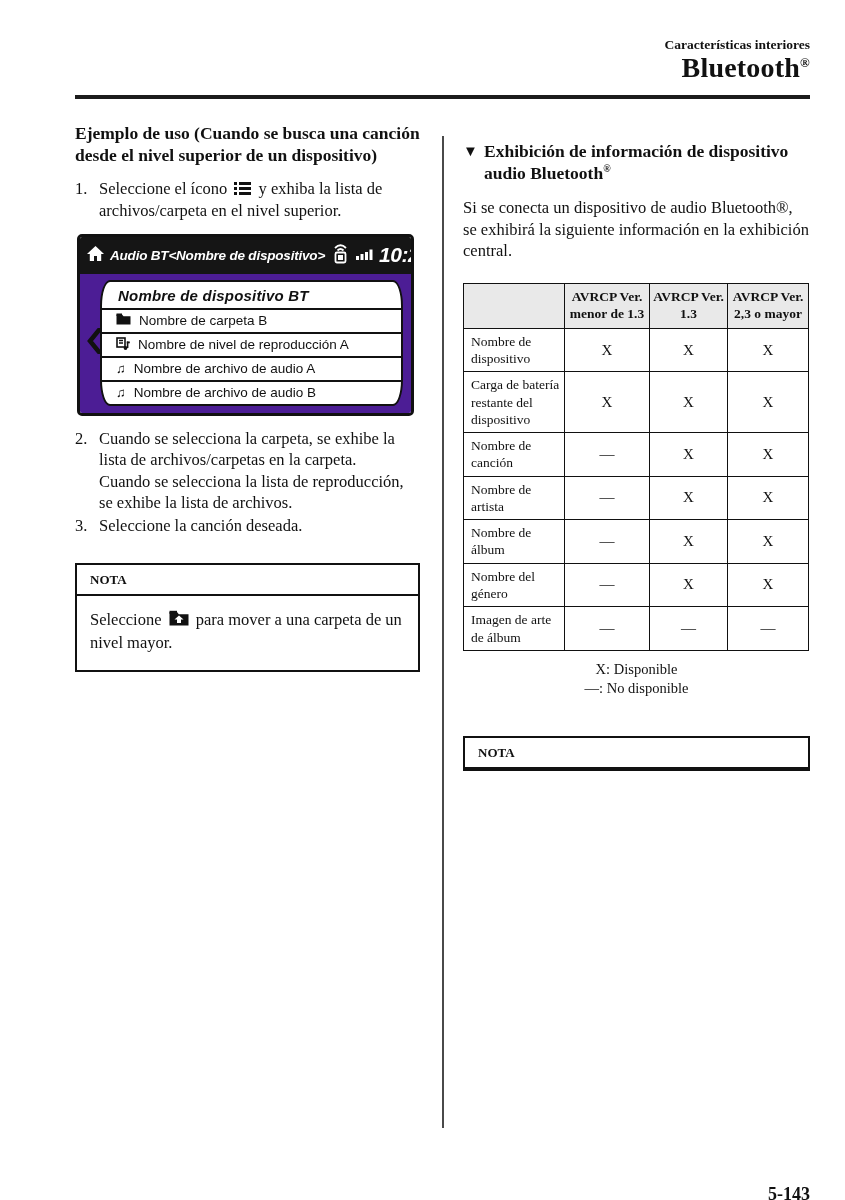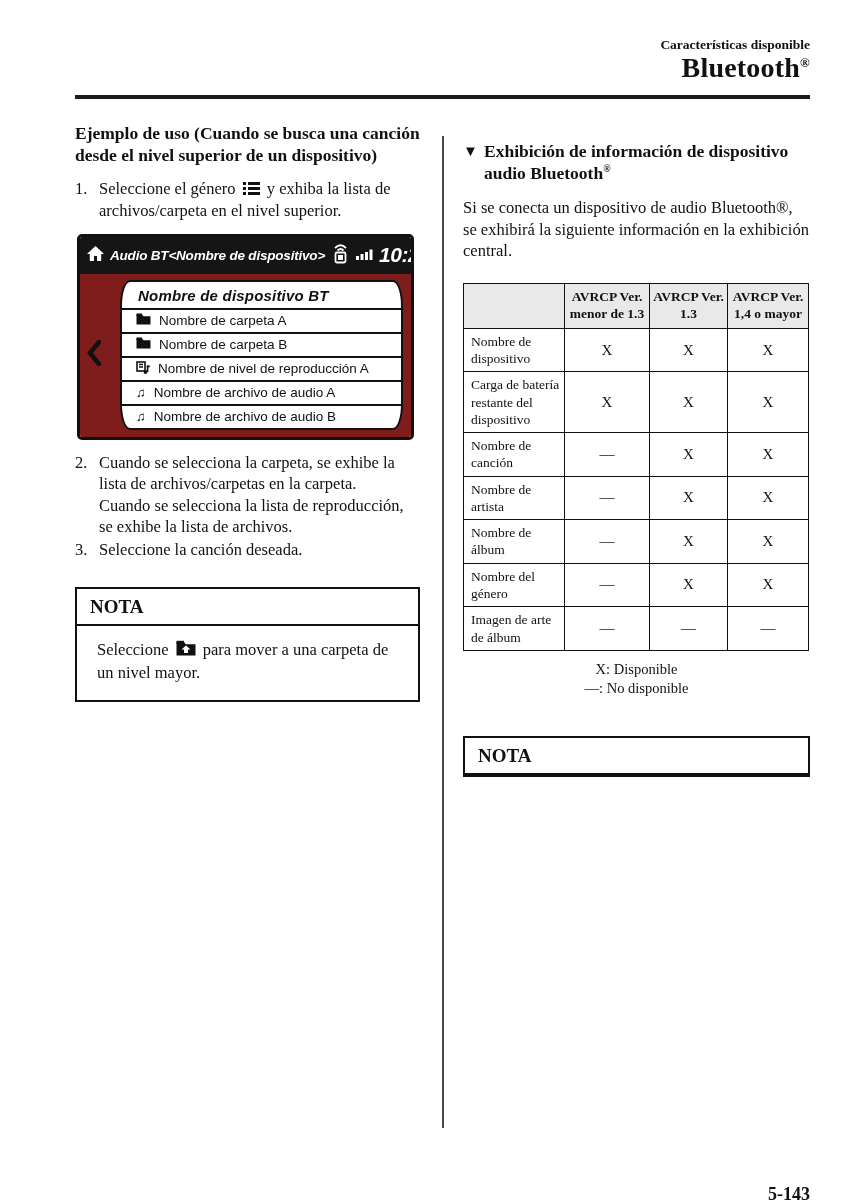--- a/index.html
+++ b/index.html
@@ -33,31 +33,31 @@
   .screen {
     margin:12px 0 12px 2px; width:337px; border:3px solid #111; border-radius:5px;
     overflow:hidden; font-family:"Liberation Sans", sans-serif; background:#fff;
   }
   .screen-hdr {
     background:#151515; color:#fff; height:37px;
     display:flex; align-items:center; gap:6px; padding:0 7px;
   }
   .screen-hdr .scr-title { flex:1; font-style:italic; font-weight:bold; font-size:13.5px; white-space:nowrap; letter-spacing:-.2px; }
   .screen-hdr .scr-time { font-style:italic; font-weight:bold; font-size:21px; letter-spacing:-.5px; }
-  .screen-body { position:relative; padding:6px 8px 7px 40px; background:#7f1d1d; }
+  .screen-body { position:relative; padding:6px 8px 7px 20px; background:#4c1d95; }
   .back-chevron { position:absolute; left:7px; top:50%; transform:translateY(-50%); }
   .panel { border:2.5px solid #111; border-radius:10px / 26px; overflow:hidden; background:#fff; }
   .panel-title { font-weight:bold; font-style:italic; font-size:15px; padding:5px 8px 4px 16px; letter-spacing:.2px; }
   .prow { display:flex; align-items:center; gap:8px; border-top:2px solid #111; padding:3px 8px 3px 14px; font-size:13.5px; min-height:24px; }
   .prow .glyph { font-size:13px; line-height:1; }
 
   
   .note { border:2px solid #111; margin-top:26px; background:#fff; }
-  .note-title { font-weight:bold; font-size:19px; padding:7px 13px 6px; border-bottom:2px solid #111; }
-  .note-body { padding:13px 13px 17px; font-size:16.5px; line-height:1.32;margin-left:7px; }
+  .note-title { font-weight:bold; font-size:13px; padding:7px 13px 6px; border-bottom:2px solid #111; }
+  .note-body { padding:13px 13px 17px; font-size:16.5px; line-height:1.32; }
 
   
   .sec-head { display:flex; font-size:17.5px; font-weight:bold; line-height:1.25; }
   .sec-head .marker { width:21px; flex:none; font-size:15px; padding-top:1px; }
   .sec-head sup { font-size:10px; vertical-align:super; }
   .intro { margin-top:12px; font-size:16.5px; line-height:1.32; }
 
   table.avrcp { border-collapse:collapse; margin-top:21px; width:345px; table-layout:fixed; }
   table.avrcp col.c0 { width:101px; }
   table.avrcp col.c1 { width:85px; }
@@ -74,34 +74,34 @@
   .legend { margin-top:9px; font-size:14.5px; line-height:1.35;text-align:center; }
 
   
   .page-num { position:absolute; top:1184px; right:35px; font-size:18px; font-weight:bold; }
 </style>
 </head>
 <body>
 
 <div class="page">
 
-  <div class="hdr-section">Características disponible</div>
+  <div class="hdr-section">Características interiores</div>
   <div class="hdr-title"><span>Bluetooth</span><sup>®</sup></div>
   <div class="hdr-rule"></div>
 
   <div class="col-divider"></div>
 
   <div class="col-left">
 
     <h3 class="subhead">Ejemplo de uso (Cuando se busca una canción desde el nivel superior de un dispositivo)</h3>
 
     <div class="step">
       <span class="num">1.</span>
       <span class="body">
-        <span>Seleccione el género</span>
+        <span>Seleccione el ícono</span>
         <span class="inline-icon"><svg width="17" height="13" viewBox="0 0 17 13">
               <rect x="0" y="0" width="3" height="3" fill="#111"></rect>
               <rect x="5" y="0" width="12" height="3" fill="#111"></rect>
               <rect x="0" y="5" width="3" height="3" fill="#111"></rect>
               <rect x="5" y="5" width="12" height="3" fill="#111"></rect>
               <rect x="0" y="10" width="3" height="3" fill="#111"></rect>
               <rect x="5" y="10" width="12" height="3" fill="#111"></rect>
             </svg></span>
         <span>y exhiba la lista de archivos/carpeta en el nivel superior.</span>
       </span>
@@ -126,27 +126,20 @@
               <rect x="13.5" y="1.5" width="3" height="10.5" fill="#fff"></rect>
             </svg></span>
         <span class="scr-time">10:20</span>
       </div>
       <div class="screen-body">
         <span class="back-chevron"><svg width="14" height="26" viewBox="0 0 14 26">
               <path d="M12 2 L3 13 L12 24" fill="none" stroke="#111" stroke-width="4.5" stroke-linecap="round" stroke-linejoin="miter"></path>
             </svg></span>
         <div class="panel">
           <div class="panel-title">Nombre de dispositivo BT</div>
-          <div class="prow">
-            <span><svg width="15" height="12" viewBox="0 0 15 12">
-                  <path d="M0.5 1.5 H6 L7.5 3.2 H14.5 V11.5 H0.5 Z" fill="#111"></path>
-                  <rect x="0.5" y="0.5" width="5.5" height="2.5" fill="#111"></rect>
-                </svg></span>
-            <span>Nombre de carpeta A</span>
-          </div>
           <div class="prow">
             <span><svg width="15" height="12" viewBox="0 0 15 12">
                   <path d="M0.5 1.5 H6 L7.5 3.2 H14.5 V11.5 H0.5 Z" fill="#111"></path>
                   <rect x="0.5" y="0.5" width="5.5" height="2.5" fill="#111"></rect>
                 </svg></span>
             <span>Nombre de carpeta B</span>
           </div>
           <div class="prow">
             <span><svg width="14" height="13" viewBox="0 0 14 13">
                   <rect x="1" y="1" width="8" height="9" fill="none" stroke="#111" stroke-width="1.6"></rect>
@@ -212,21 +205,21 @@
           <col class="c0">
           <col class="c1">
           <col class="c2">
           <col class="c3">
         </colgroup>
       <tbody>
           <tr>
         <th></th>
         <th>AVRCP Ver. menor de 1.3</th>
         <th>AVRCP Ver. 1.3</th>
-        <th>AVRCP Ver. 1,4 o mayor</th>
+        <th>AVRCP Ver. 2,3 o mayor</th>
       </tr>
       <tr>
         <td class="lbl">Nombre de dispositivo</td>
         <td class="val">X</td>
         <td class="val">X</td>
         <td class="val">X</td>
       </tr>
       <tr>
         <td class="lbl">Carga de batería restante del dispositivo</td>
         <td class="val">X</td>

